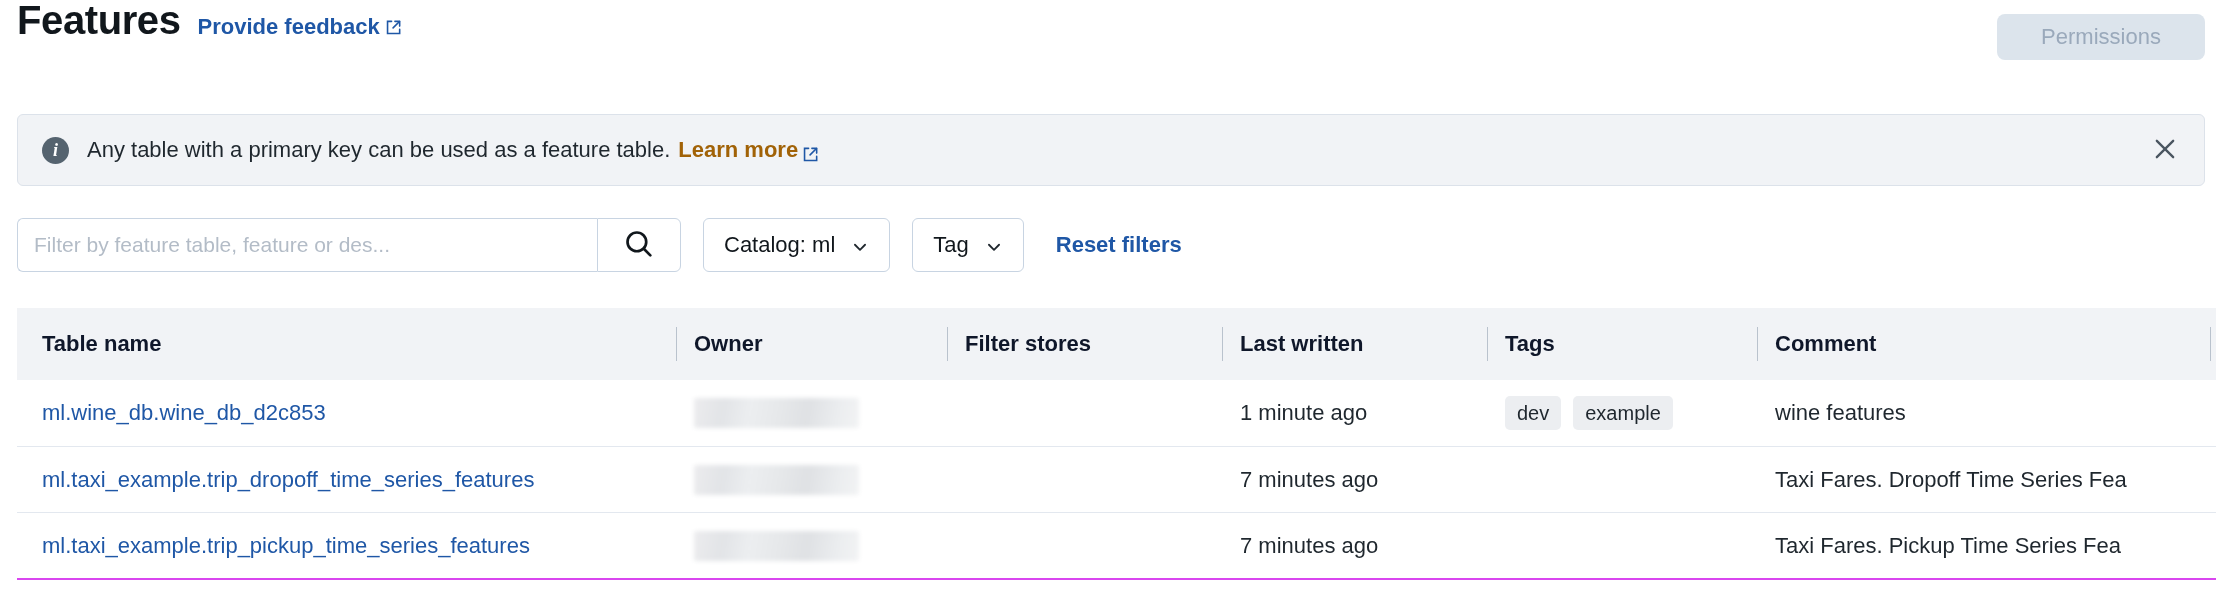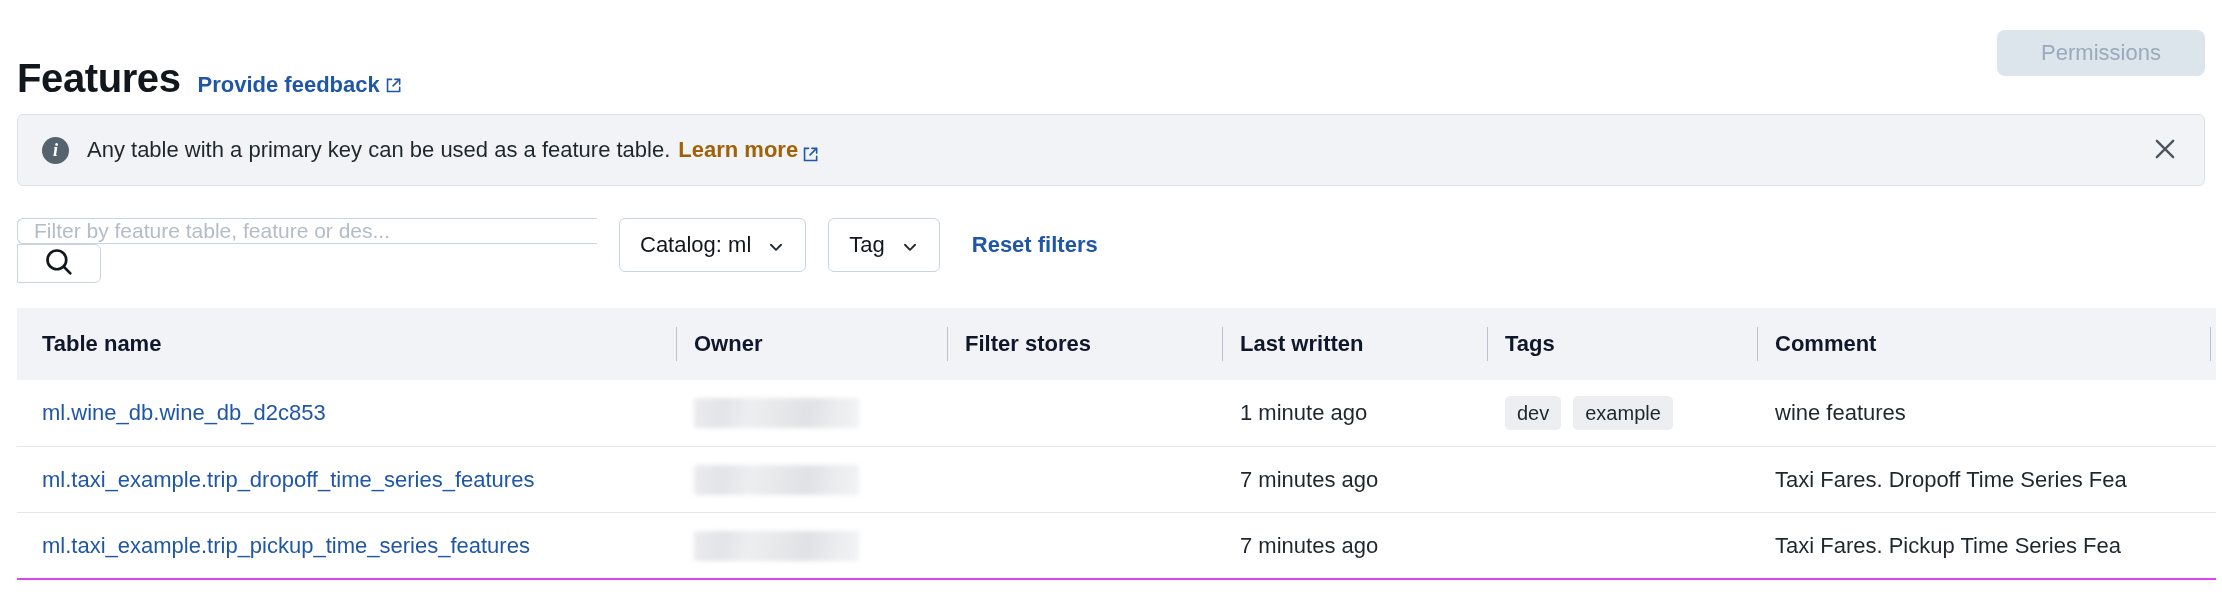--- a/index.html
+++ b/index.html
@@ -8,22 +8,22 @@
     margin: 0; padding: 0;
     width: 2222px; height: 598px;
     background: #ffffff;
     font-family: "Liberation Sans", sans-serif;
     -webkit-font-smoothing: antialiased;
   }
   .page { position: relative; width: 2222px; height: 598px; overflow: hidden; background:#fff; }
 
   
   .header {
-    position: absolute; left: 0; top: 16px; width: 2222px; height: 82px;
-    display: flex; align-items: flex-end;
+    position: absolute; left: 0; top: 0; width: 2222px; height: 82px;
+    display: flex; align-items: flex-start;
   }
   .title-wrap { display: flex; align-items: baseline; gap: 17px; margin-left: 17px; }
   .page-title {
     font-size: 40px; font-weight: 700; color: #11171c; letter-spacing: -0.4px;
     line-height: 1;
   }
   .feedback-link {
     font-size: 22px; font-weight: 600; color: #1f57a6; text-decoration: none;
     display: inline-flex; align-items: center; gap: 5px;
   }
@@ -66,21 +66,21 @@
     margin-left: auto; width: 34px; height: 34px;
     display: flex; align-items: center; justify-content: center;
     background: none; border: none; cursor: pointer; padding: 0;
   }
 
   
   .filters {
     position: absolute; left: 17px; top: 218px; height: 54px;
     display: flex; align-items: center; gap: 0;
   }
-  .search-group { display: flex; height: 54px; flex-direction: column; }
+  .search-group { display: flex; height: 54px; }
   .search-input {
     width: 580px; height: 54px;
     border: 1px solid #c8d4e2; border-right: none;
     border-radius: 6px 0 0 6px;
     padding: 0 16px; font-size: 21px; color: #1f272e;
     font-family: "Liberation Sans", sans-serif;
     background: #fff; outline: none;
   }
   .search-input::placeholder { color: #b3bcc7; }
   .search-btn {

